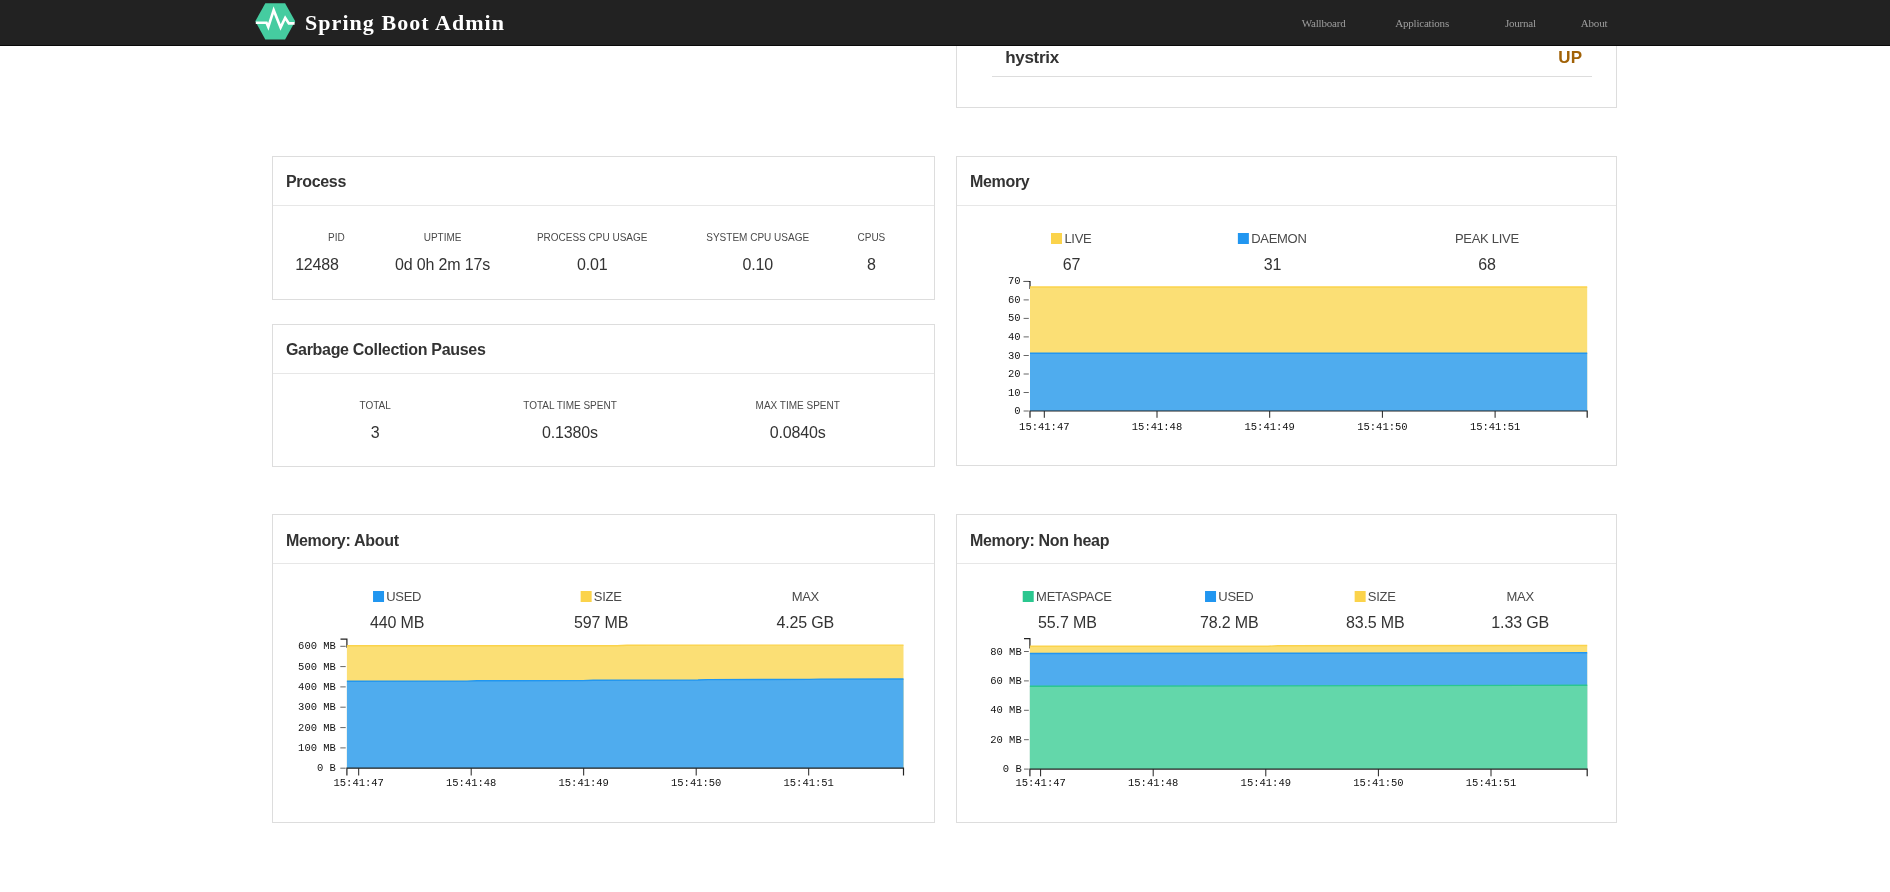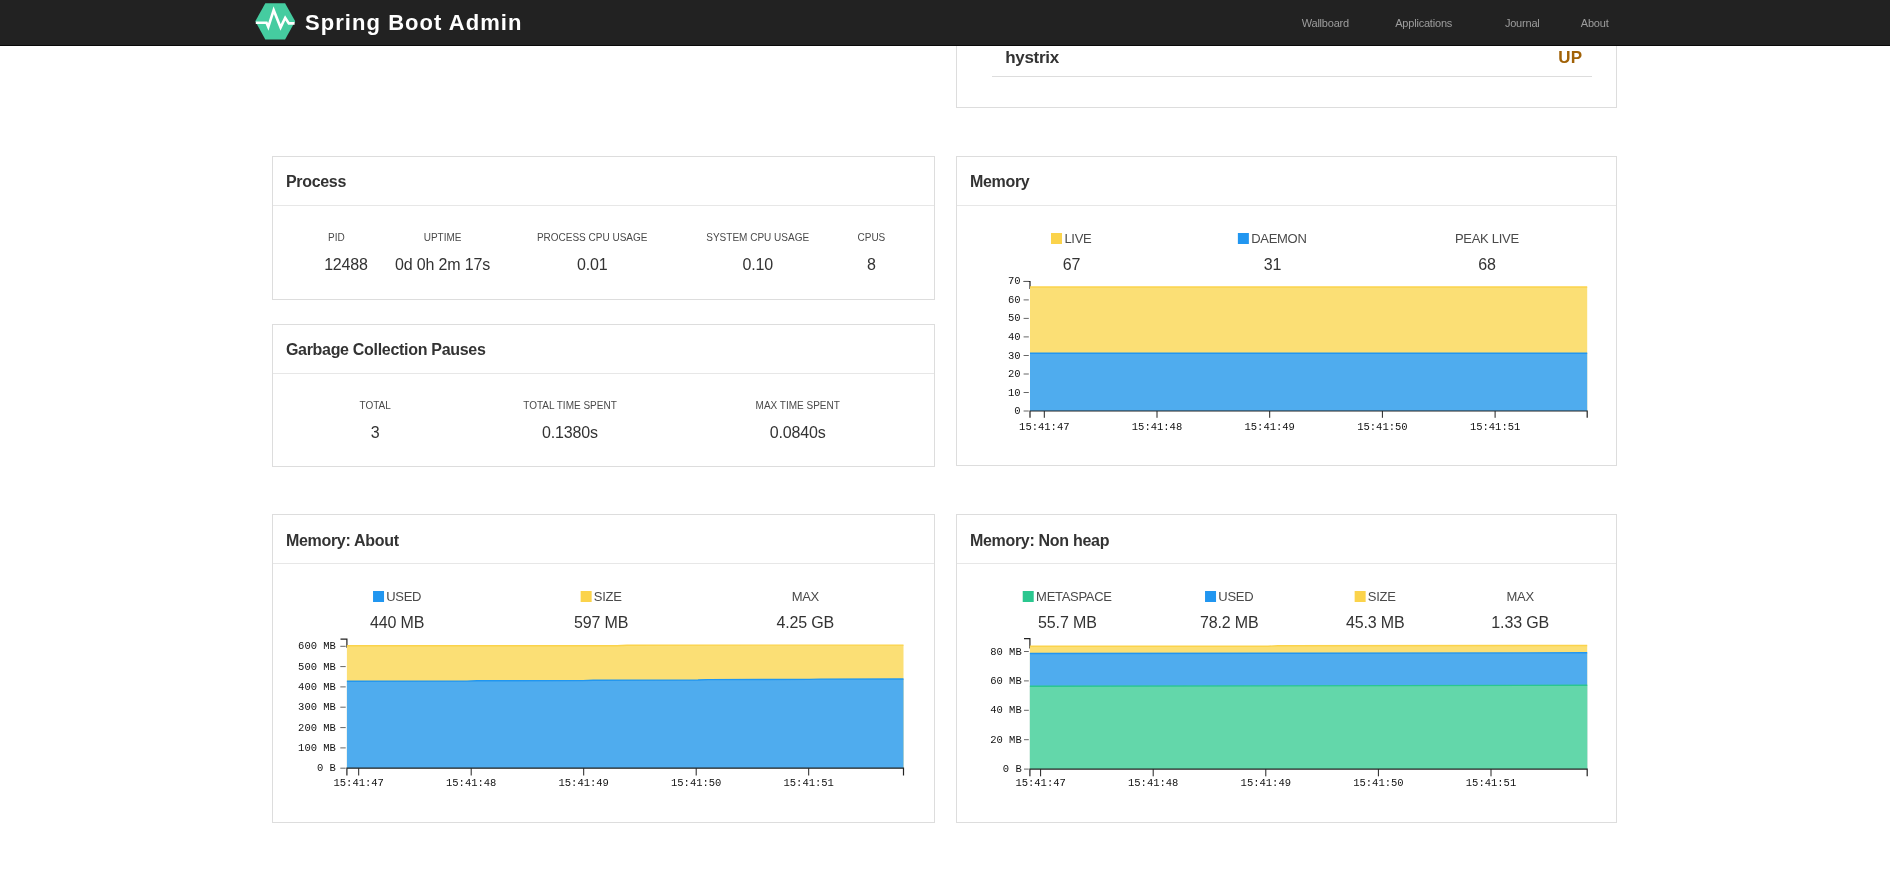--- a/index.html
+++ b/index.html
@@ -1,18 +1,18 @@
 <!DOCTYPE html>
 <html><head>
 <meta charset="utf-8">
 <title>Spring Boot Admin</title>
 <style>
 * { margin:0; padding:0; box-sizing:border-box; }
 html,body { width:1890px; height:892px; background:#fff; font-family:"Liberation Sans",sans-serif; position:relative; overflow:hidden; }
-.navbar { position:absolute; left:0; top:0; width:1890px; height:46.3px; background:#222; border-bottom:1px solid #090909; z-index:10; }
+.navbar { position:absolute; left:0; top:0; width:1890px; height:46.3px; background:#222; border-bottom:1px solid #090909; z-index:10;font-family:Liberation Serif, serif; }
 .brand { position:absolute; left:305px; top:10px; font-size:22px; font-weight:bold; color:#fff; letter-spacing:1.05px; line-height:26px; white-space:nowrap; }
 .nav a { position:absolute; font-size:11px; color:#9d9d9d; text-decoration:none; letter-spacing:-0.2px; top:13px; line-height:20px; }
 .panel { position:absolute; background:#fff; border:1px solid #ddd; }
 .title { position:absolute; font-size:16px; font-weight:bold; color:#333; letter-spacing:-0.3px; line-height:17px; white-space:nowrap; z-index:3; }
 .hline { position:absolute; height:1px; background:#e7e7e7; z-index:3; }
 .lbl { position:absolute; font-size:10px; color:#4a4a4a; line-height:12px; white-space:nowrap; transform:translateX(-50%); z-index:3; }
 .val { position:absolute; font-size:16px; color:#333; line-height:16px; letter-spacing:-0.15px; white-space:nowrap; transform:translateX(-50%); z-index:3; }
 .leg { position:absolute; font-size:13px; color:#4a4a4a; line-height:13px; letter-spacing:-0.3px; white-space:nowrap; transform:translateX(-50%); z-index:3; display:flex; align-items:center; }
 .sq { display:inline-block; width:11px; height:11px; margin-right:2px; }
 .hyx-name { position:absolute; left:1005.2px; top:48.8px; font-size:17px; font-weight:bold; color:#333; letter-spacing:-0.3px; line-height:18px; }
@@ -39,21 +39,21 @@
 <a style="left:1395.2px">Applications</a>
 <a style="left:1504.9px">Journal</a>
 <a style="left:1580.8px">About</a>
 </div>
 </div>
 
 <div class="panel" style="left:271.5px;top:155.7px;width:663px;height:144.4px"></div>
 <div class="title" style="left:285.9px;top:173.4px">Process</div>
 <div class="hline" style="left:272.5px;top:204.7px;width:661px"></div>
 <div class="lbl" style="left:336.4px;top:231.7px">PID</div>
-<div class="val" style="left:346px;top:256.8px">12488</div>
+<div class="val" style="left:317px;top:256.8px">12488</div>
 <div class="lbl" style="left:442.6px;top:231.7px">UPTIME</div>
 <div class="val" style="left:442.6px;top:256.8px">0d 0h 2m 17s</div>
 <div class="lbl" style="left:592.2px;top:231.7px">PROCESS CPU USAGE</div>
 <div class="val" style="left:592.2px;top:256.8px">0.01</div>
 <div class="lbl" style="left:757.7px;top:231.7px">SYSTEM CPU USAGE</div>
 <div class="val" style="left:757.7px;top:256.8px">0.10</div>
 <div class="lbl" style="left:871.4px;top:231.7px">CPUS</div>
 <div class="val" style="left:871.4px;top:256.8px">8</div>
 
 <div class="panel" style="left:271.5px;top:323.5px;width:663px;height:143.4px"></div>
@@ -87,21 +87,21 @@
 <div class="val" style="left:805.3px;top:615.1px">4.25 GB</div>
 
 <div class="panel" style="left:955.5px;top:514.0px;width:661px;height:309.4px"></div>
 <div class="title" style="left:969.9px;top:531.7px">Memory: Non heap</div>
 <div class="hline" style="left:956.5px;top:563.0px;width:659px"></div>
 <div class="leg" style="left:1067.4px;top:590.1px"><span class="sq" style="background:#2BC78F"></span>METASPACE</div>
 <div class="val" style="left:1067.4px;top:615.1px">55.7 MB</div>
 <div class="leg" style="left:1229.3px;top:590.1px"><span class="sq" style="background:#2196F0"></span>USED</div>
 <div class="val" style="left:1229.3px;top:615.1px">78.2 MB</div>
 <div class="leg" style="left:1375.2px;top:590.1px"><span class="sq" style="background:#FBD34B"></span>SIZE</div>
-<div class="val" style="left:1375.2px;top:615.1px">45.3 MB</div>
+<div class="val" style="left:1375.2px;top:615.1px">83.5 MB</div>
 <div class="leg" style="left:1520.2px;top:590.1px">MAX</div>
 <div class="val" style="left:1520.2px;top:615.1px">1.33 GB</div>
 
 <svg class="charts" width="1890" height="892" viewBox="0 0 1890 892">
 <path d="M1023.6,281.5 H1030.0 V289.0" fill="none" stroke="#222" stroke-width="1.2"></path>
 <path d="M1030.0,411.0 L1030.0,287.0 L1587.2,287.0 L1587.2,411.0 Z" fill="#FBDF75"></path>
 <path d="M1030.0,287.0 L1587.2,287.0" fill="none" stroke="#FBD34B" stroke-width="1.4"></path>
 <path d="M1030.0,411.0 L1030.0,353.2 L1587.2,353.2 L1587.2,411.0 Z" fill="#4FACEE"></path>
 <path d="M1030.0,353.2 L1587.2,353.2" fill="none" stroke="#2196F0" stroke-width="1.4"></path>
 <line x1="1023.6" y1="411.0" x2="1028.8" y2="411.0" stroke="#666" stroke-width="1"></line>

